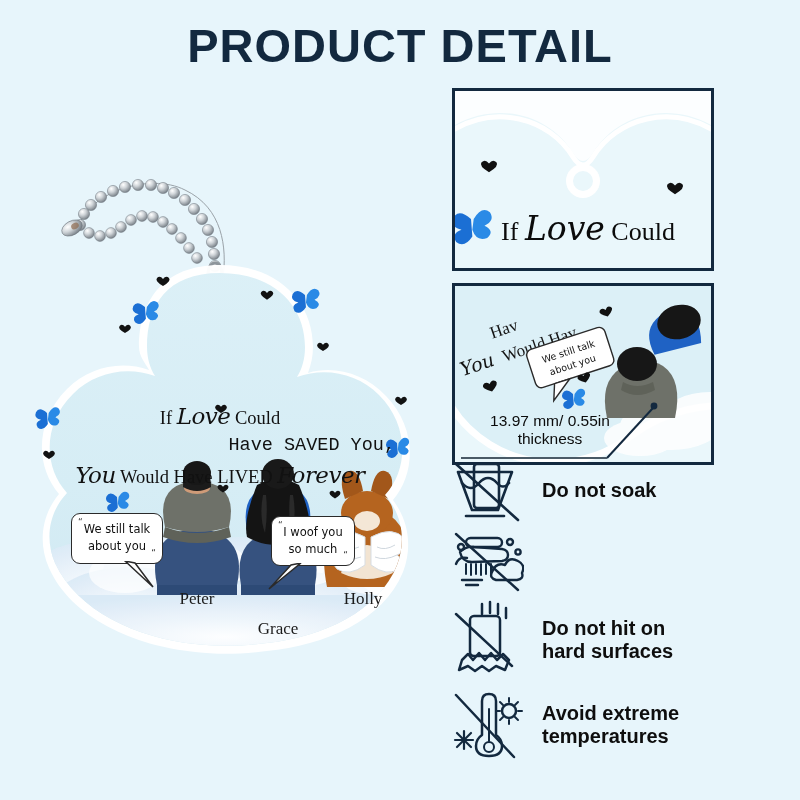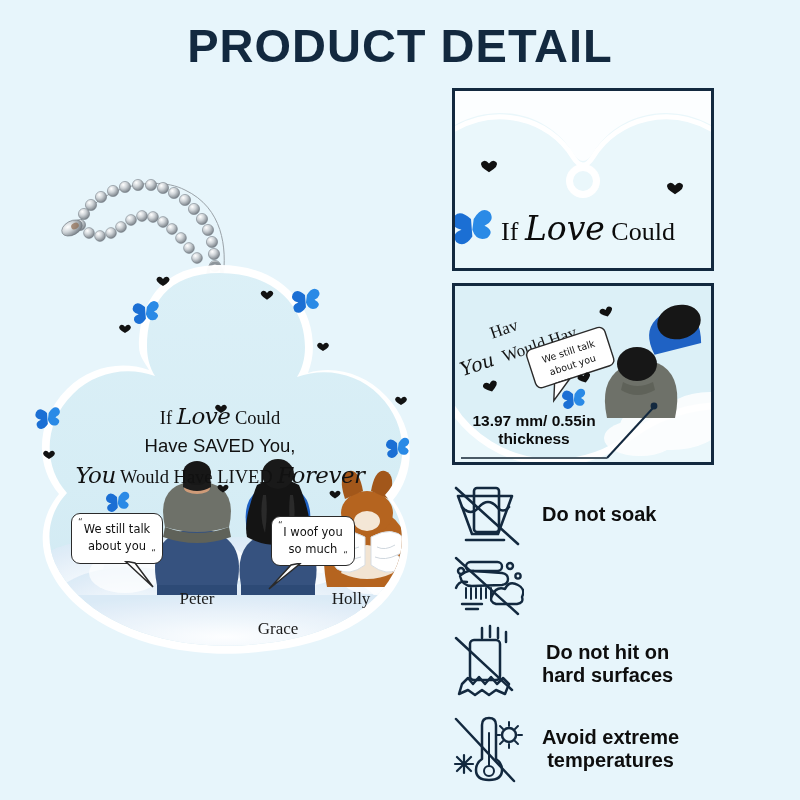--- a/index.html
+++ b/index.html
@@ -28,21 +28,21 @@
   .paw-wrap{position:absolute;left:5px;top:95px;width:430px;height:420px;}
   .paw-svg{position:absolute;left:0;top:0;width:430px;height:420px;}
 
   
   .orn-text{
     position:absolute;left:40px;top:145px;width:350px;
     text-align:center;color:#111;line-height:1.42;
     pointer-events:none;
   }
   .orn-l1{font-family:"Liberation Serif",serif;font-size:18.5px;}
-  .orn-l2{font-family:Liberation Sans, sans-serif;font-size:18.5px;}
+  .orn-l2{font-family:Liberation Mono, monospace;font-size:18.5px;text-align:right;}
   .orn-l3{font-family:"Liberation Serif",serif;font-size:18.5px;white-space:nowrap;}
   .scr{font-family:"DejaVu Serif",serif;font-style:italic;font-size:23px;letter-spacing:-0.5px;}
 
   .bubble{
     position:absolute;
     background:#fff;border:1.5px solid #2a2a2a;border-radius:9px;
     font-family:"DejaVu Sans",sans-serif;font-size:11.5px;color:#111;
     text-align:center;line-height:1.45;padding:7px 9px 8px;
     box-sizing:border-box;
   }
@@ -72,21 +72,21 @@
   }
   .p1-scr{font-family:"DejaVu Serif",serif;font-style:italic;font-size:33px;}
 
   .thick-label{
     position:absolute;left:8px;top:420px;width:160px;
     font-family:"Liberation Sans",sans-serif;font-size:15.5px;color:#0b0b0b;
     line-height:1.18;text-align:center;
   }
 
   
-  .care{position:absolute;left:452px;top:482px;width:330px;text-align:center;}
+  .care{position:absolute;left:452px;top:458px;width:330px;}
   .care-row{position:relative;display:flex;align-items:center;margin-bottom:4px;}
   .care-icon{width:72px;height:66px;flex:0 0 72px;}
   .care-label{
     font-family:"Liberation Sans",sans-serif;font-weight:bold;
     font-size:20px;color:#0e0e0e;line-height:1.16;margin-left:18px;
   }
   .r3 .care-icon{height:84px;}
   .r4 .care-icon{height:78px;}
 </style>
 </head>
@@ -335,21 +335,21 @@
         <span class="q tl">“</span>
         <span>I woof you so much</span>
         <span class="q br">“</span>
       </div>
       <svg style="position:absolute;left:256px;top:308px;width:42px;height:32px" viewBox="0 0 42 32">
         <path d="M40 0 L8 26 L30 2 Z" fill="#fff" stroke="#2a2a2a" stroke-width="1.5"></path>
       </svg>
 
       <div class="name" style="left:162px;top:334px;">Peter</div>
       <div class="name" style="left:243px;top:336px;margin-top:28px;">Grace</div>
-      <div class="name" style="left:316px;top:334px;">Holly</div>
+      <div class="name" style="left:328px;top:334px;">Holly</div>
     </div>
   </div>
 
   <div class="panel panel1">
     <svg style="position:absolute;left:0;top:0;width:256px;height:177px" viewBox="0 0 256 177">
       <rect x="0" y="0" width="256" height="177" fill="#eaf7fb"></rect>
       <path d="M-10 40 C 40 6, 95 24, 118 62 Q 128 78, 138 62 C 161 24, 216 6, 266 40 L266 -10 L-10 -10 Z" fill="#ffffff" opacity="0.85"></path>
       <path d="M-10 44 C 40 10, 95 28, 118 66 Q 128 82, 138 66 C 161 28, 216 10, 266 44" fill="none" stroke="#ffffff" stroke-width="5"></path>
       <circle cx="128" cy="90" r="17" fill="#ffffff"></circle>
       <circle cx="128" cy="90" r="10" fill="#eaf7fb"></circle>
@@ -419,21 +419,21 @@
           </g>
         <g transform="translate(128,88) rotate(-18) scale(0.5)">
             <path d="M0 4 q-6 -8 -12 -2 q-5 6 12 16 q17 -10 12 -16 q-6 -6 -12 2 z"></path>
           </g>
       </g>
 
       <line x1="152" y1="172" x2="198" y2="122" stroke="#13293f" stroke-width="2"></line>
       <circle cx="199" cy="120" r="3.4" fill="#13293f"></circle>
       <line x1="6" y1="172" x2="152" y2="172" stroke="#4a5a66" stroke-width="2"></line>
     </svg>
-    <div class="thick-label" style="top:126px;left:4px;width:150px;font-weight:bold;">
+    <div class="thick-label" style="top:126px;left:20px;width:150px;">
       <div>13.97 mm/ 0.55in</div>
       <div>thickness</div>
     </div>
   </div>
 
   <div class="care">
 
     <div class="care-row r1">
       <svg class="care-icon" viewBox="0 0 72 66">
         <g fill="none" stroke="#13293f" stroke-width="2.6" stroke-linejoin="round" stroke-linecap="round">

